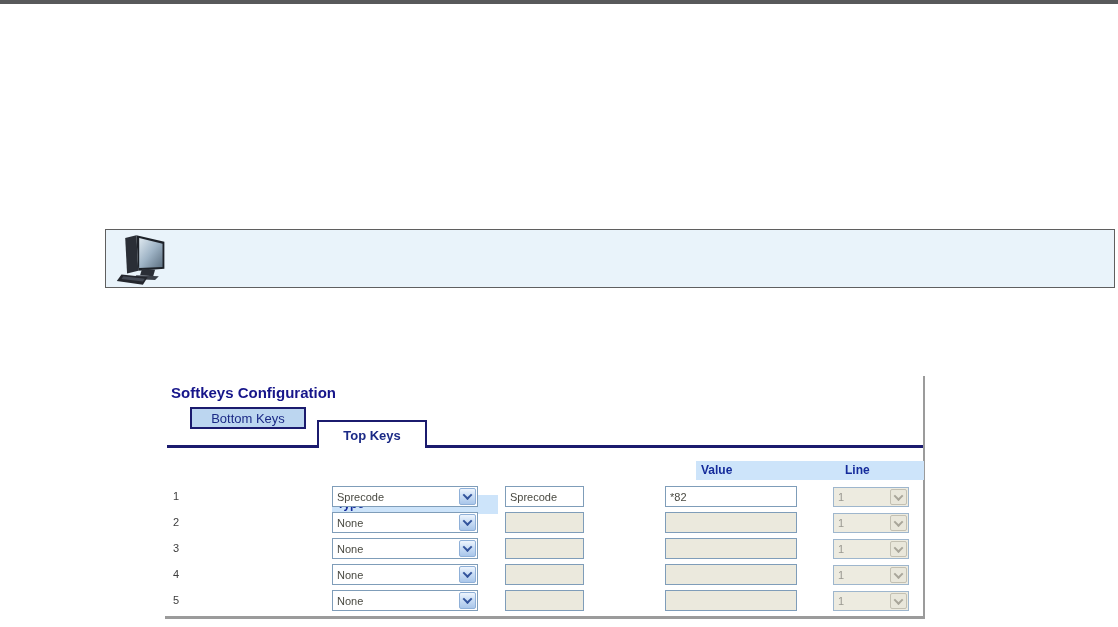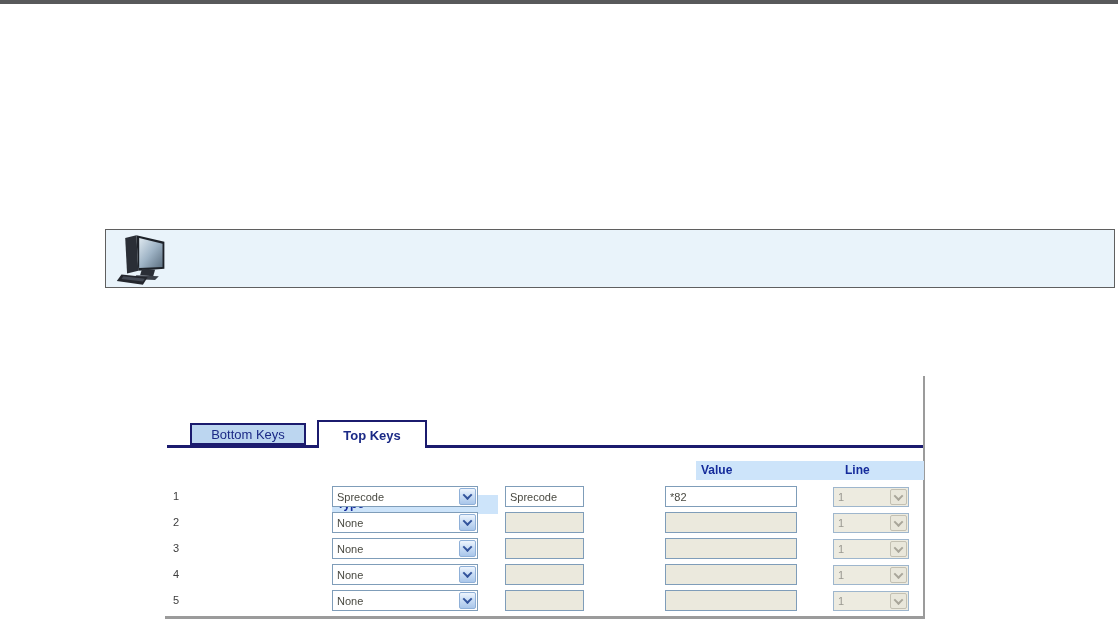--- a/index.html
+++ b/index.html
@@ -15,21 +15,21 @@
   .note-icon { position:absolute; left:8px; top:3px; width:56px; height:53px; }
 
   
   .panel { position:absolute; left:165px; top:376px; width:760px; height:243px;
            background:#ffffff; border-right:2px solid #9b9b9b; border-bottom:3px solid #9b9b9b; }
   .panel-title { position:absolute; left:6px; top:8px; font-size:15px; font-weight:bold; color:#16158a; }
 
   
   .tab { position:absolute; display:flex; align-items:center; justify-content:center;
          font-size:13px; color:#1b2a86; border:2px solid #1b1b6e; }
-  .tab.inactive { left:25px; top:47px; width:116px; height:22px; background:#bcd6f0; z-index:1; }
+  .tab.inactive { left:25px; top:31px; width:116px; height:22px; background:#bcd6f0; z-index:1; }
   .tab.active   { left:152px; top:44px; width:110px; height:28px; background:#ffffff;
                   font-weight:bold; border-bottom:none; z-index:3; }
   .tab-line { position:absolute; left:2px; top:69px; width:756px; height:3px; background:#1b1b6e; z-index:2; }
 
   
   .hdr { position:absolute; top:85px; height:19px; line-height:19px; background:#cde4fa;
          color:#152b9b; font-size:12px; font-weight:bold; padding-left:5px; }
   .hdr-key   { left:5px;   width:157px; }
   .hdr-type  { left:167px; width:166px;margin-top:34px; }
   .hdr-label { left:340px; width:153px; }
@@ -81,20 +81,21 @@
       <polygon points="24,2 54,9 54,38 26,40" fill="#1d2128"></polygon>
       <polygon points="27,5 52,11 52,36 27,37" fill="url(#scr)"></polygon>
       <polygon points="30,38 44,39 42,46 28,45" fill="#2a2e36"></polygon>
       <polygon points="24,45 48,46 44,50 20,49" fill="#3a3f48"></polygon>
       <polygon points="8,44 36,47 31,55 3,51" fill="#23262d"></polygon>
       <polygon points="10,46 33,48.5 31,51.5 8,49" fill="#444a55"></polygon>
     </svg>
   </div>
 
   <div class="panel">
+    <div class="panel-title">Softkeys Configuration</div>
 
     <div class="tab inactive">Bottom Keys</div>
     <div class="tab active">Top Keys</div>
     <div class="tab-line"></div>
 
     <div class="hdr hdr-type">Type</div>
     <div class="hdr hdr-value">Value</div>
     <div class="hdr hdr-line">Line</div>
 
     <div id="rows">

